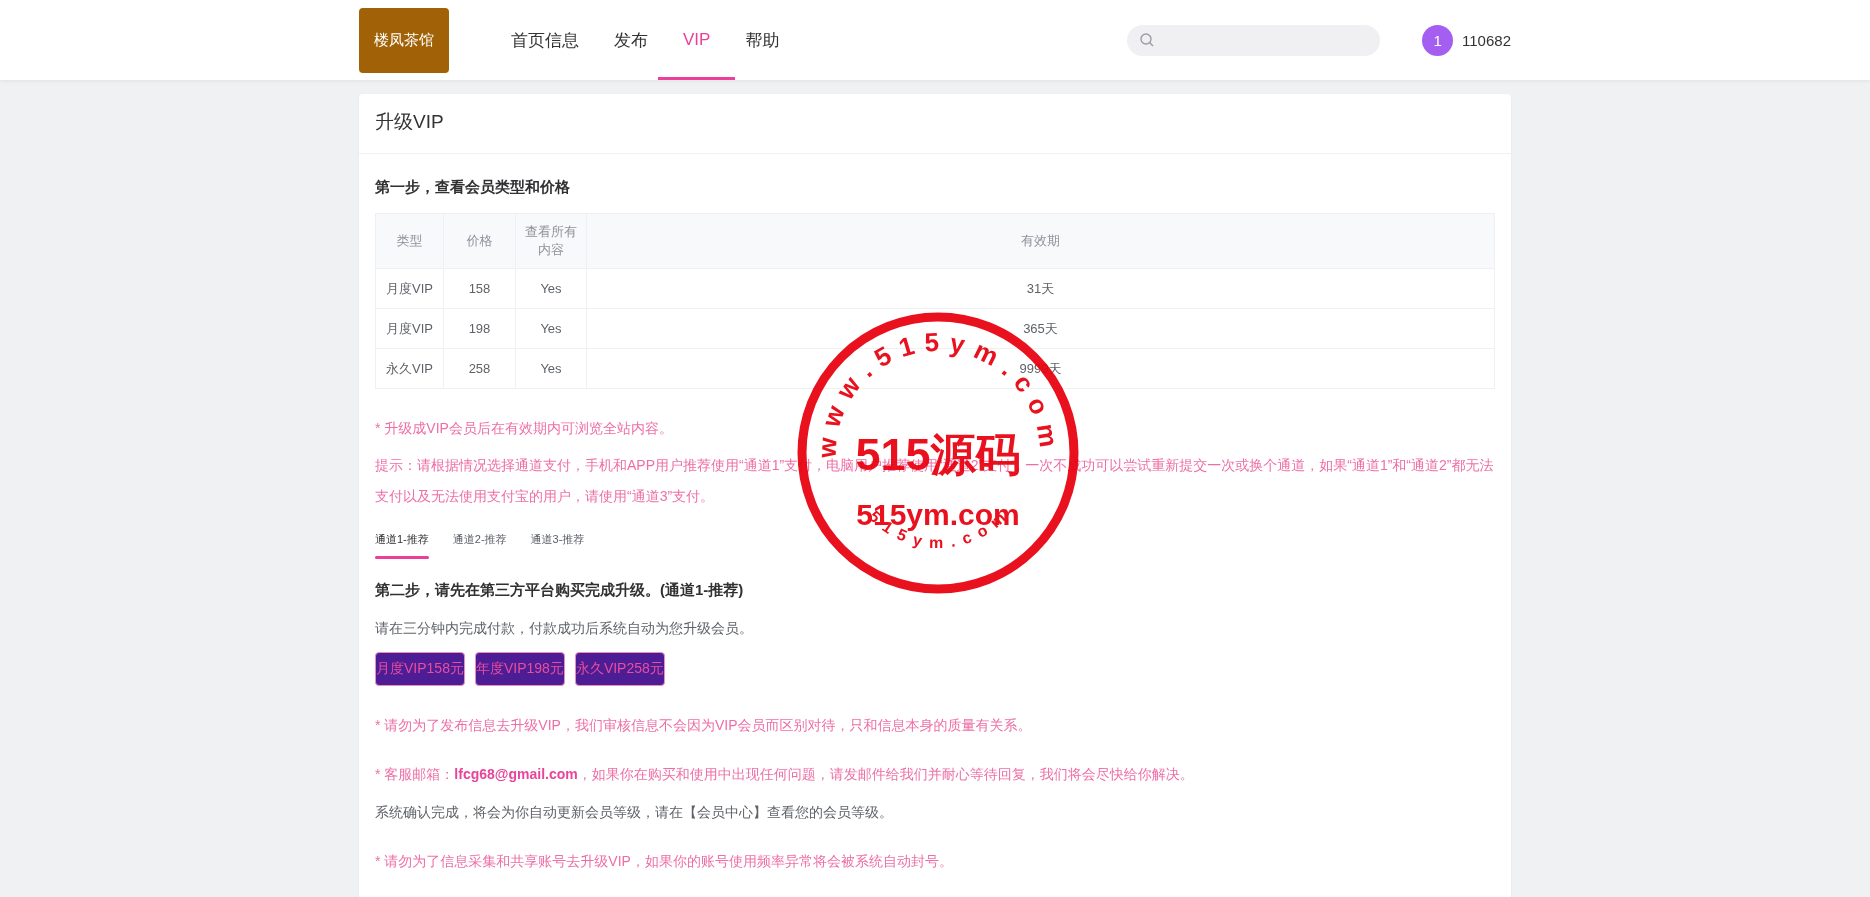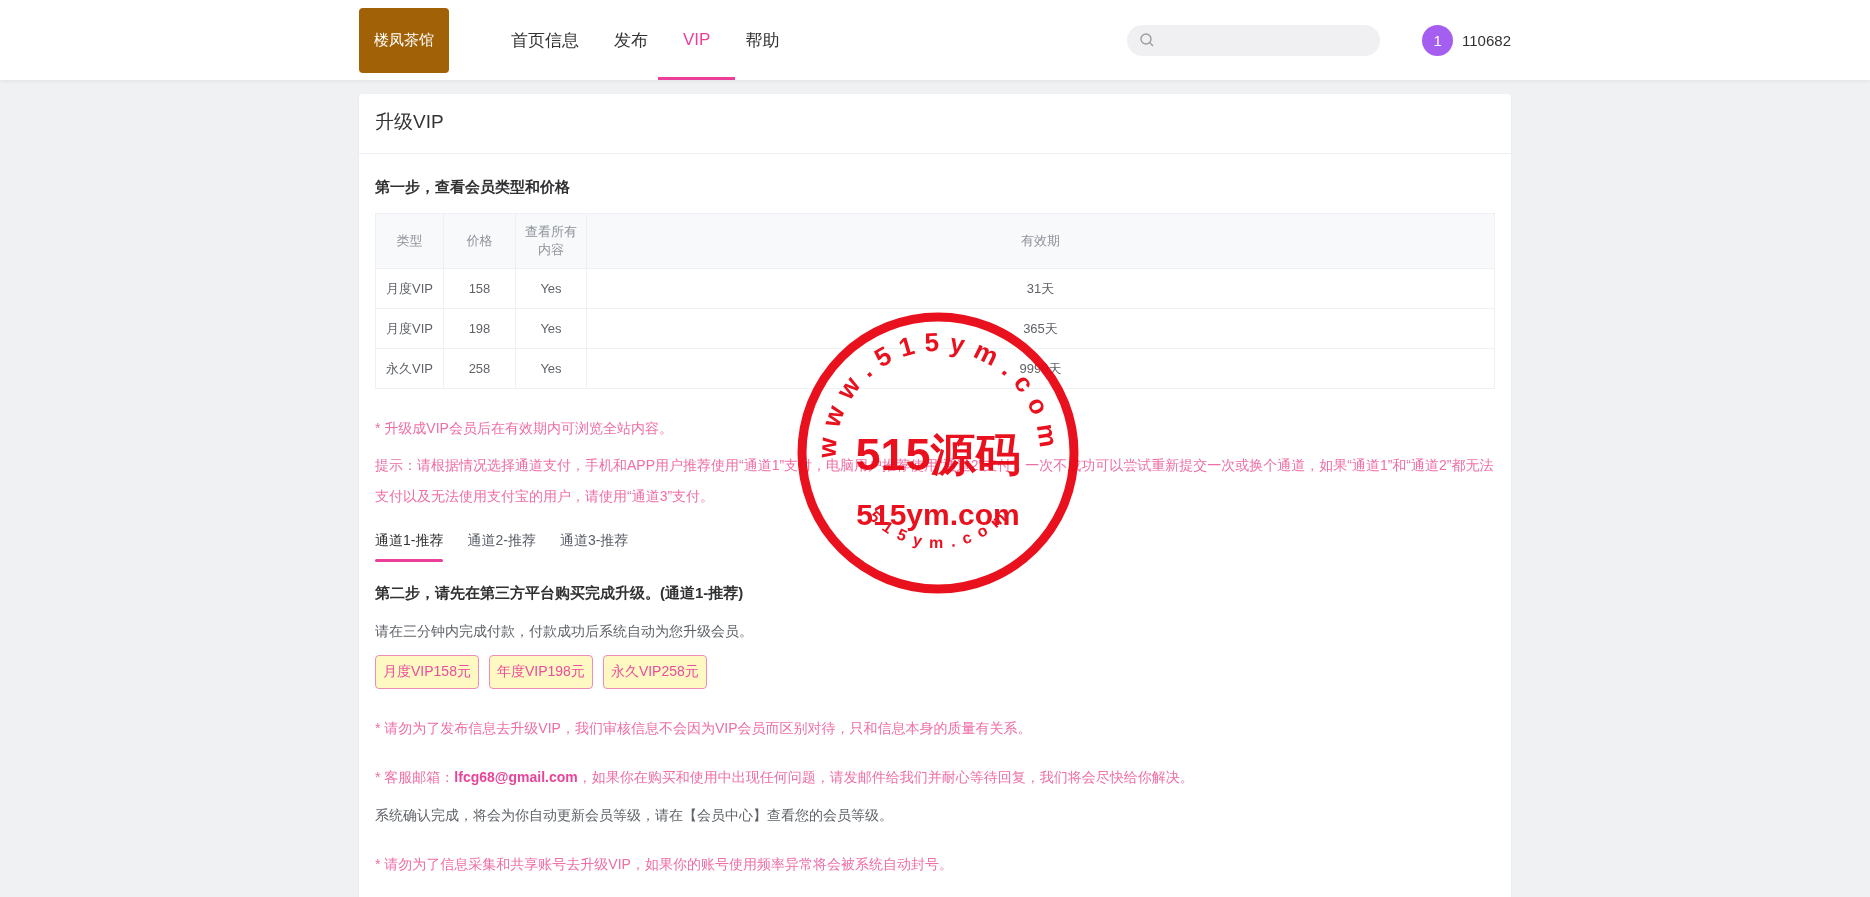--- a/index.html
+++ b/index.html
@@ -37,27 +37,27 @@
   table.price th { background:#f8f9fb; color:#8e939b; font-size:13px; padding:9px 4px; line-height:18px; height:55px; }
   table.price td { color:#5f6368; font-size:13px; height:40px; }
   .col-type { width:68px; } .col-price { width:72px; } .col-view { width:71px; }
 
   .pink-note { margin-top:31px; font-size:14px; color:#ee6ea6; }
   .tip-text { margin-top:12px; font-size:14px; color:#ee6ea6; line-height:31px; }
   .email-link { font-weight:bold; color:#e8459a; }
 
   
   .tabs { margin-top:14px; display:flex; gap:24px; }
-  .tab { font-size:14px; color:#5a5e66; padding:6px 0 12px; cursor:pointer; position:relative; }
+  .tab { font-size:11px; color:#5a5e66; padding:6px 0 12px; cursor:pointer; position:relative; }
   .tab.active { color:#303133; }
   .tab-underline { position:absolute; left:0; right:0; bottom:0; height:3px; background:#ec3f9a; border-radius:2px; }
 
   
   .btn-row { margin-top:14px; display:flex; gap:10px; }
-  .pay-btn { background:#fef9c3; border:1px solid #f08cba; color:#eb4d9d; font-size:14px; padding:7px 7px; border-radius:4px; cursor:pointer; font-family:inherit; }
+  .pay-btn { background:#4c1d95; border:1px solid #f08cba; color:#eb4d9d; font-size:14px; padding:7px 0; border-radius:4px; cursor:pointer; font-family:inherit; }
 
   
   .stamp { position:absolute; left:788px; top:303px; z-index:3; opacity:.93; pointer-events:none; }
   .stamp text { fill:#e8000d; font-family:"Liberation Sans","DejaVu Sans",sans-serif; }
 </style>
 </head>
 <body>
 
 <div class="navbar">
   <div class="nav-inner">

